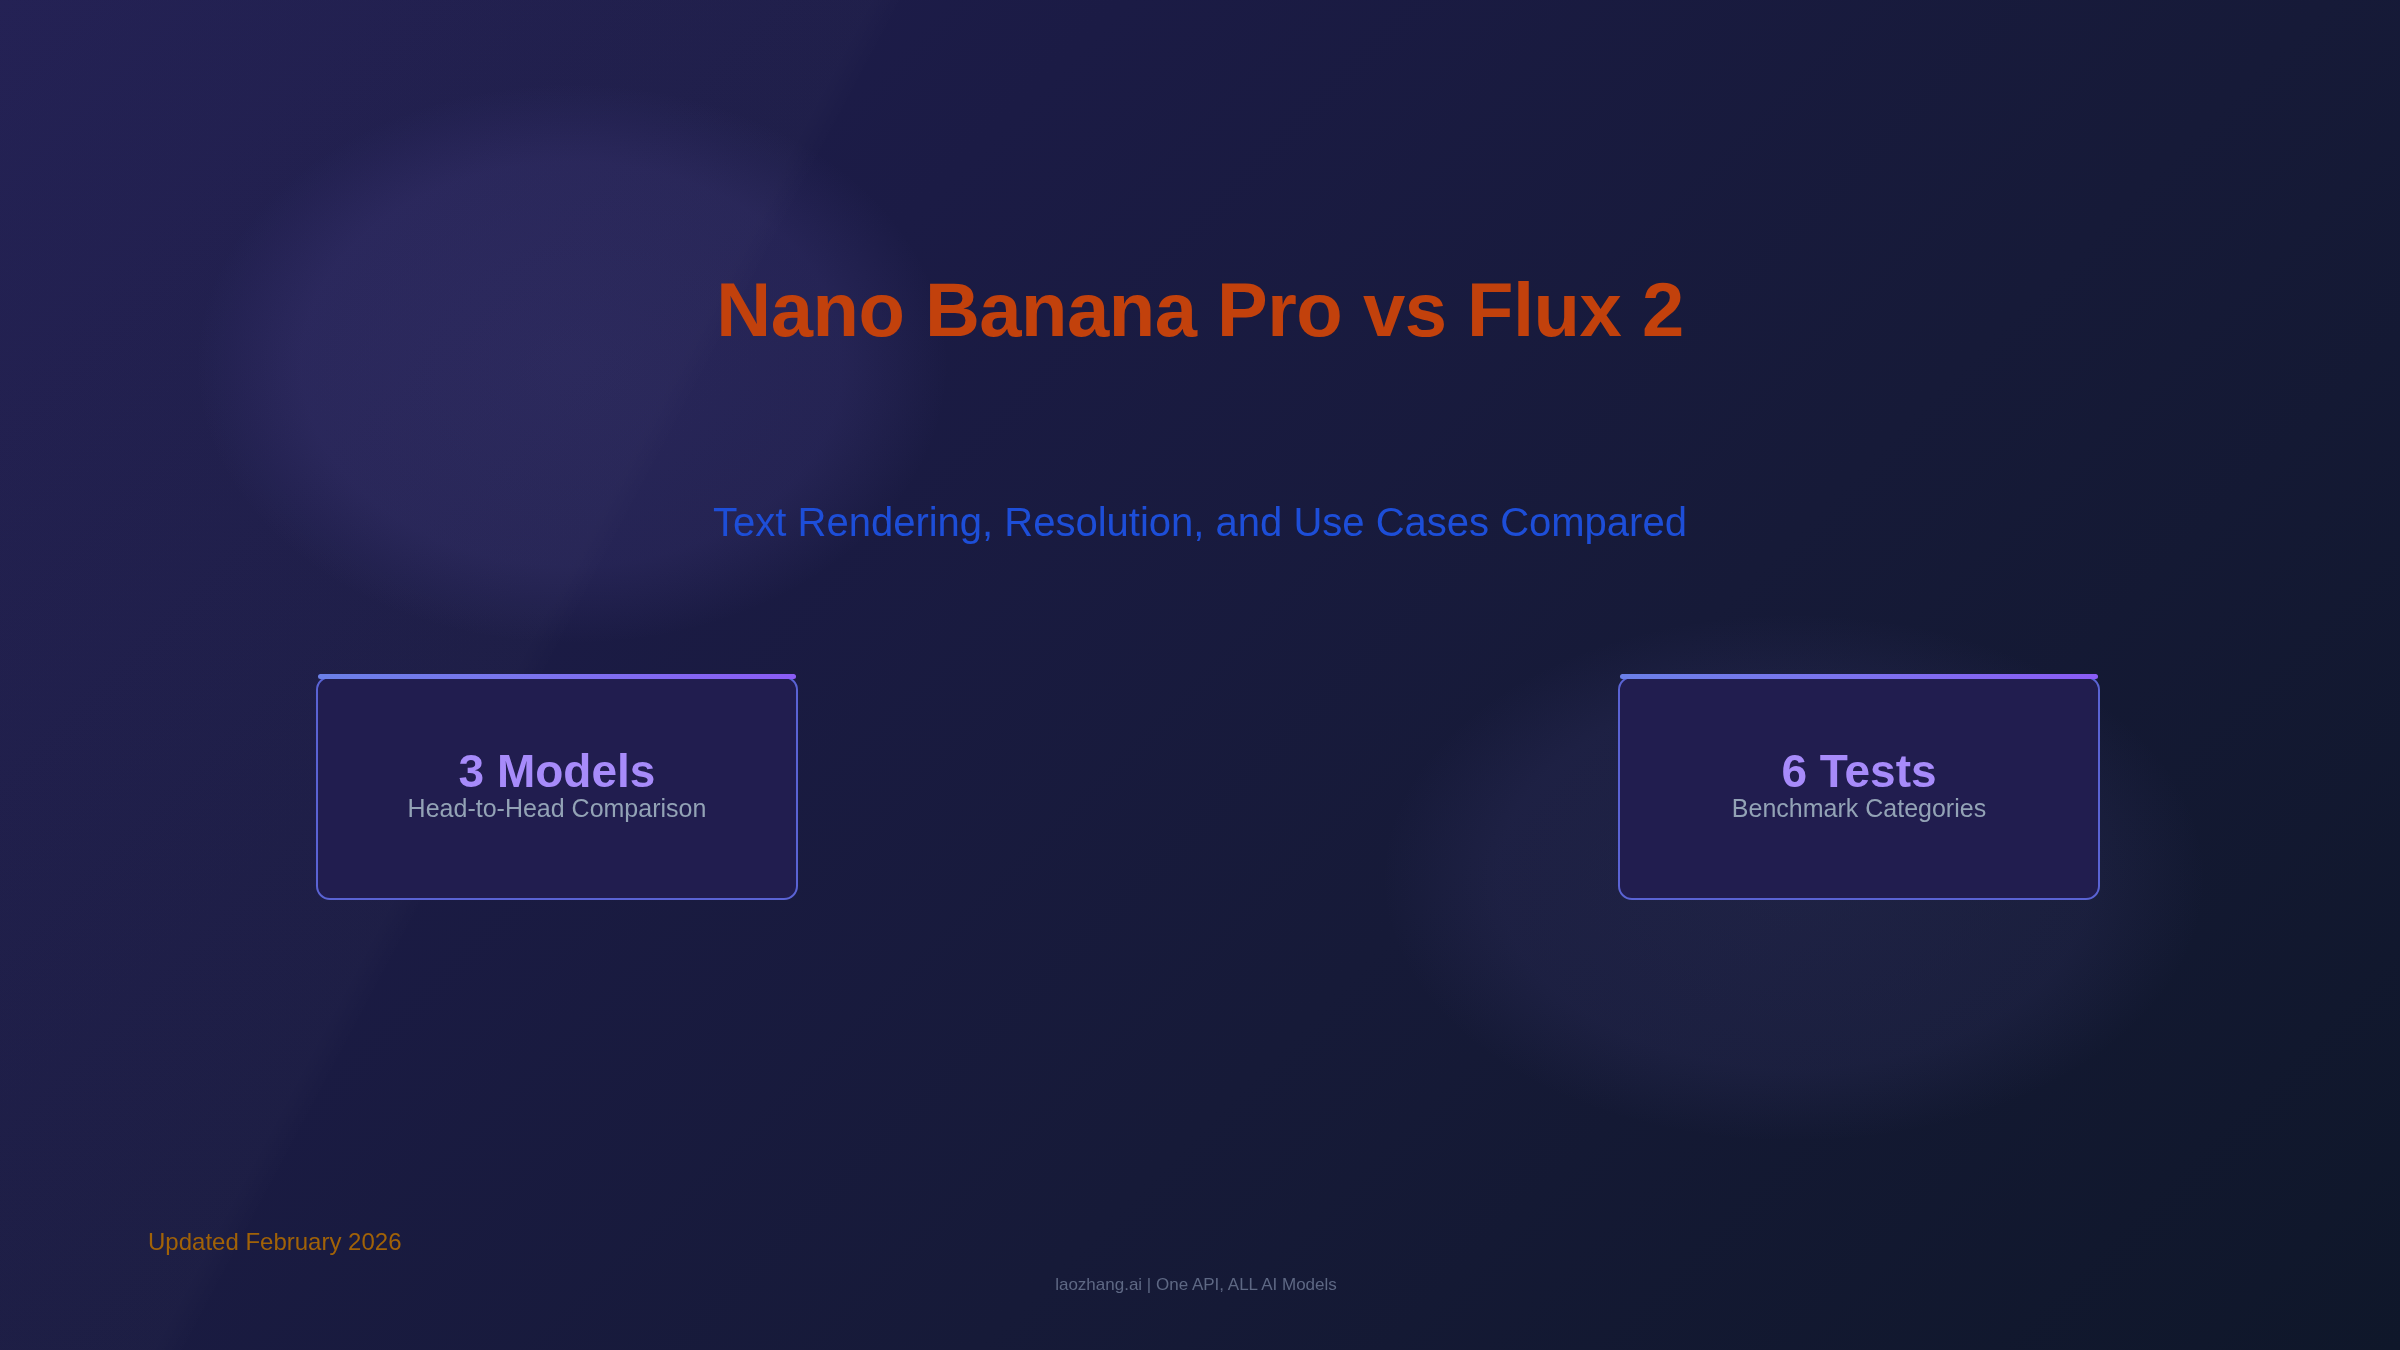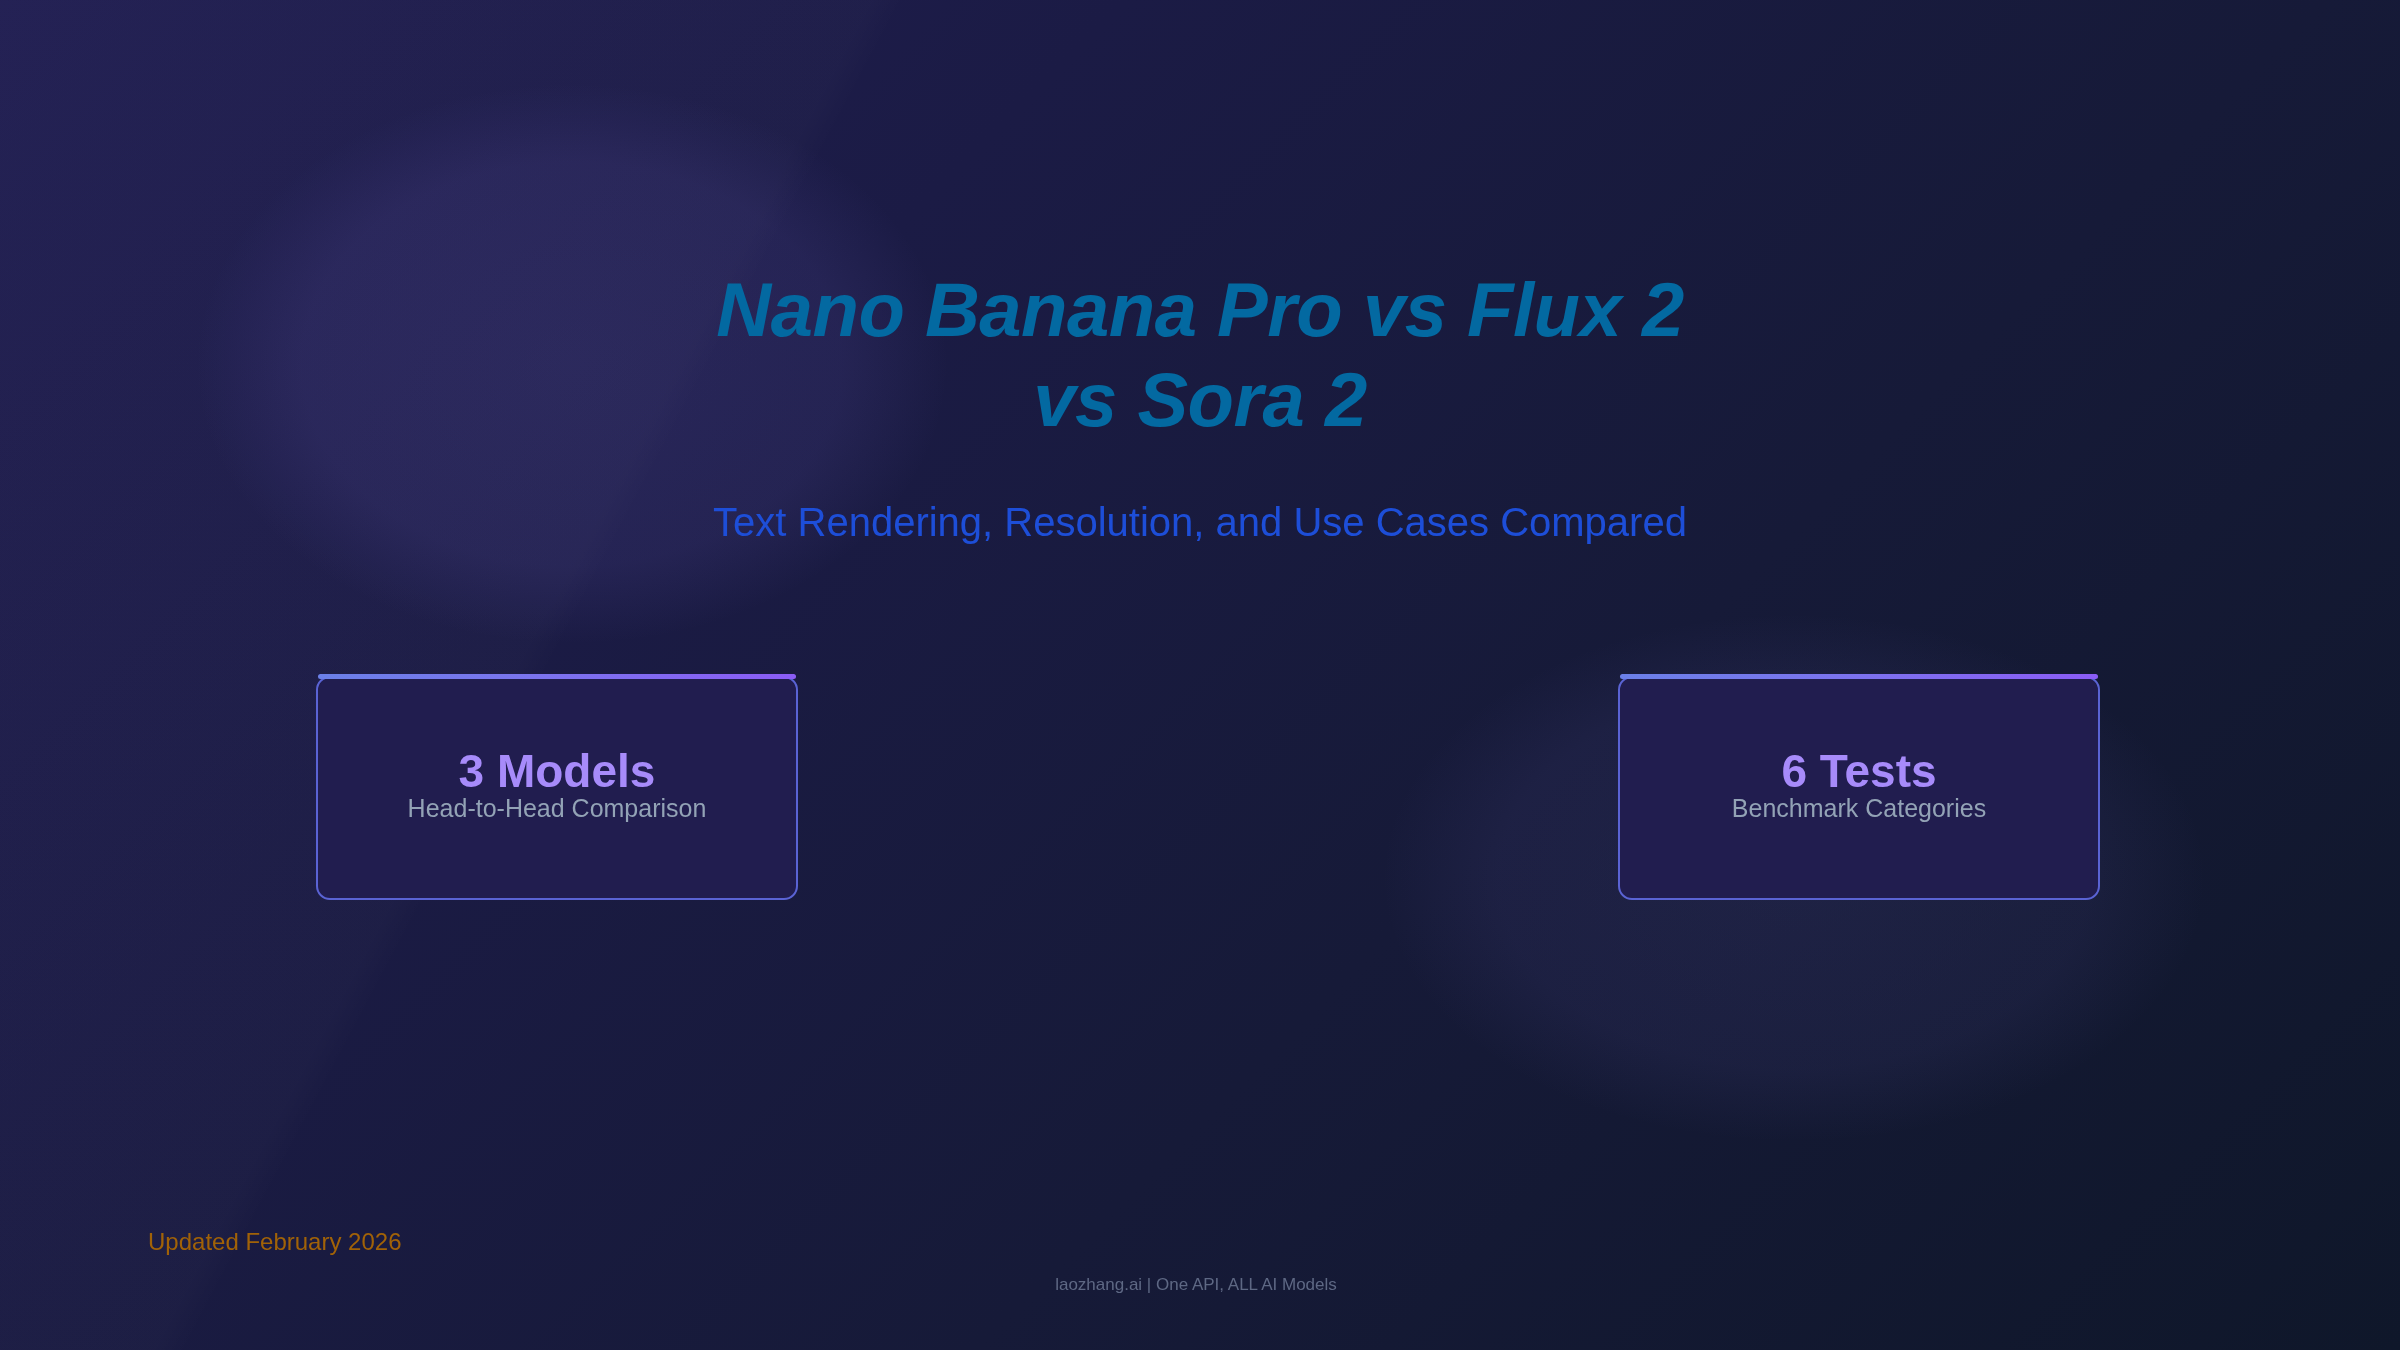--- a/index.html
+++ b/index.html
@@ -26,26 +26,25 @@
     position:absolute; inset:0; pointer-events:none;
     background:linear-gradient(118deg, rgba(255,255,255,0.016) 0%, rgba(255,255,255,0.016) 28%, rgba(255,255,255,0) 29%);
   }
 
   
   .stage { position:absolute; inset:0; }
 
   #page-title {
     position:absolute; left:0; right:0; top:265px;
     text-align:center;
-    color:#0369a1;
+    color:#c2410c;
     font-size:76px;
     font-weight:bold;
     line-height:1.18;
     letter-spacing:-0.5px;
-    font-style:italic;
   }
   #page-title .line { display:block; }
 
   #page-subtitle {
     position:absolute; left:0; right:0; top:500px;
     text-align:center;
     color:#1d4ed8;
     font-size:40px;
     font-weight:normal;
   }
@@ -112,21 +111,20 @@
 <body>
 
 <div class="blob" id="blob-left"></div>
 <div class="blob" id="blob-right"></div>
 <div id="sheen"></div>
 
 <div class="stage">
 
   <h1 id="page-title">
     <span class="line">Nano Banana Pro vs Flux 2</span>
-    <span class="line">vs Sora 2</span>
   </h1>
 
   <div id="page-subtitle">Text Rendering, Resolution, and Use Cases Compared</div>
 
   <div id="stat-cards">
 
     <div class="stat-card">
       <div class="stat-value">3 Models</div>
       <div class="stat-label">Head-to-Head Comparison</div>
     </div>

